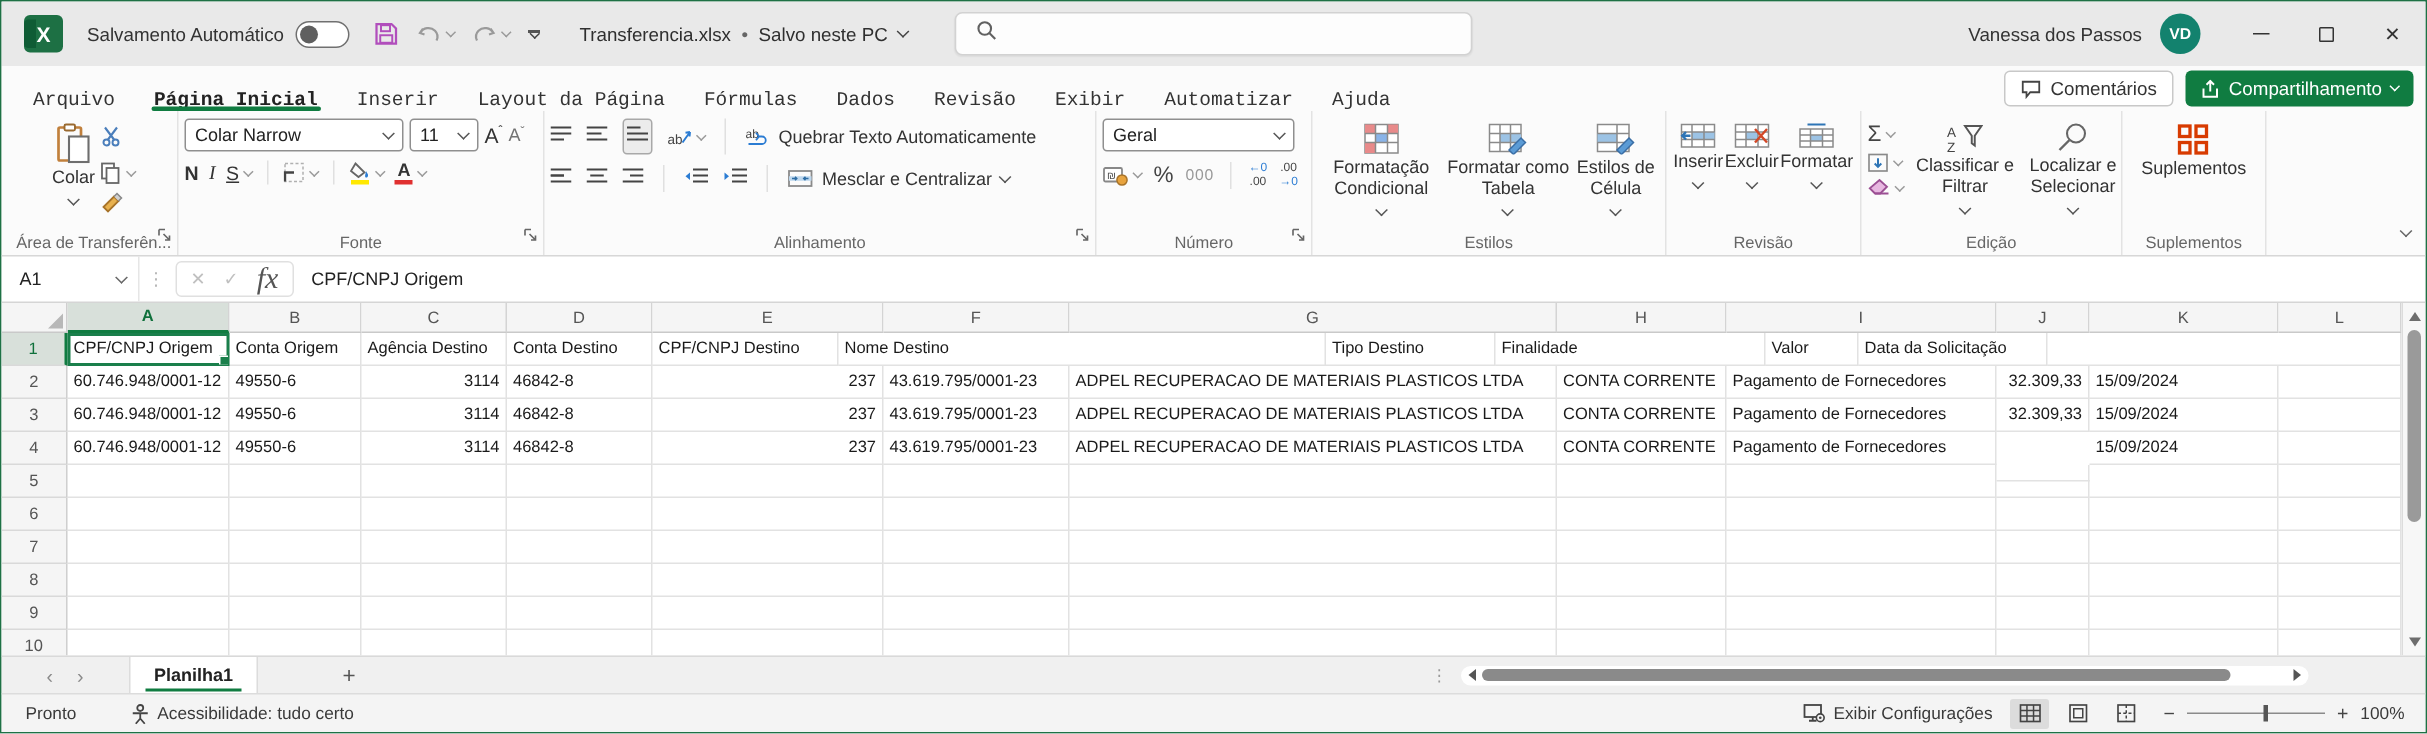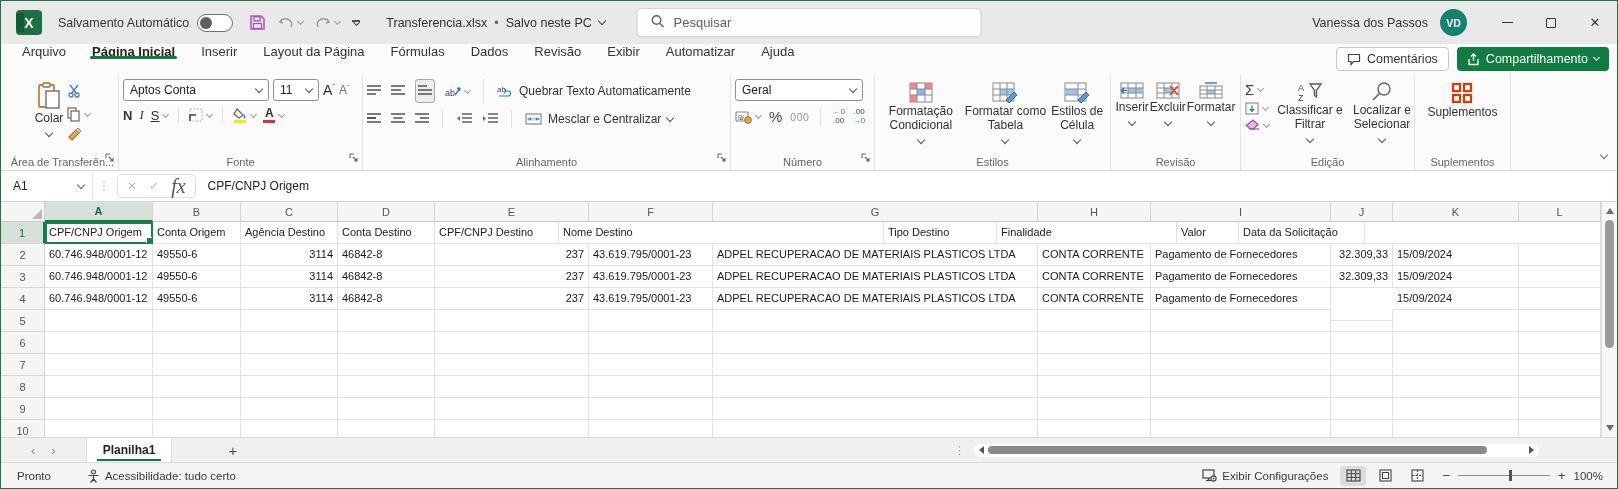--- a/index.html
+++ b/index.html
@@ -29,21 +29,21 @@
   .tb-right{ margin-left:auto; display:flex; align-items:center; height:100%; }
   .username{ font-size:12.5px; color:#333; margin-right:12px; }
   .avatar{ width:27px; height:27px; border-radius:50%; background:#13826e; color:#fff; font-size:10.5px; font-weight:bold; display:flex; align-items:center; justify-content:center; margin-right:18px; }
   .winbtn{ width:44px; height:43px; display:flex; align-items:center; justify-content:center; color:#333; }
   .win-min{ width:11px; height:1.4px; background:#333; }
   .win-max{ width:10px; height:10px; border:1.4px solid #333; border-radius:1px; }
   .win-close{ font-size:13px; }
 
   
   .tabrow{ height:30px; background:#fbfbfb; display:flex; align-items:center; padding-left:8px; flex:0 0 auto; }
-  .rtabs{ display:flex; height:100%; align-items:flex-start; }
+  .rtabs{ display:flex; height:100%; align-items:flex-end;font-family:Liberation Mono, monospace; }
   .rtab{ padding:0 13px; font-size:13px; color:#333; display:flex; align-items:center; position:relative; }
   .rtab.active{ font-weight:bold; color:#222; }
   .rtab.active::after{ content:""; position:absolute; left:11px; right:11px; bottom:0; height:3px; background:#107c41; border-radius:2px; }
   .tab-actions{ margin-left:auto; display:flex; align-items:center; gap:8px; margin-right:8px; }
   .btn-comments{ height:24px; display:flex; align-items:center; gap:6px; border:1px solid #c8c8c8; border-radius:4px; background:#fff; padding:0 10px; font-size:12.5px; color:#333; }
   .btn-share{ height:24px; display:flex; align-items:center; gap:6px; border-radius:4px; background:#107c41; padding:0 10px; font-size:12.5px; color:#fff; }
   .btn-share .chev{ color:#fff; width:5px; height:5px; }
 
   
   .ribbon{ height:97px; background:#fbfbfb; border-bottom:1px solid #d7d7d7; display:flex; padding-left:6px; position:relative; flex:0 0 auto; }
@@ -167,21 +167,20 @@
       <span>Salvo neste PC</span>
       <span class="chev dark"></span>
     </div>
     <div class="searchbox">
       <span>
         <svg width="14" height="14" viewBox="0 0 14 14">
             <circle cx="6" cy="6" r="4.2" fill="none" stroke="#616161" stroke-width="1.4"></circle>
             <line x1="9.2" y1="9.2" x2="13" y2="13" stroke="#616161" stroke-width="1.4"></line>
           </svg>
       </span>
-      <input type="text" readonly="" placeholder="Pesquisar" style="">
     </div>
     <div class="tb-right">
       <span class="username">Vanessa dos Passos</span>
       <div class="avatar">VD</div>
       <div class="winbtn">
           <span class="win-min"></span>
         </div>
       <div class="winbtn">
           <span class="win-max"></span>
         </div>
@@ -259,21 +258,21 @@
       <span class="launcher">
         <svg width="9" height="9" viewBox="0 0 9 9">
             <path d="M1 1 H5 M1 1 V5 M4 4 L8 8 M8 5 V8 H5" fill="none" stroke="#666" stroke-width="1.1"></path>
           </svg>
       </span>
     </div>
 
     <div class="rgroup" style="width:244px; flex-direction:column; gap:6px;">
       <div class="minirow" style="gap:4px;">
         <div class="sel-like" style="width:146px;">
-          <span>Aptos Conta</span>
+          <span>Colar Narrow</span>
             <span class="chev" style="color:#555;"></span>
         </div>
         <div class="sel-like" style="width:46px;">
           <span>11</span>
             <span class="chev" style="color:#555;"></span>
         </div>
         <span style="font-size:14px;color:#333;">A<span style="font-size:8px;vertical-align:top;">ˆ</span></span>
         <span style="font-size:12px;color:#737373;">A<span style="font-size:8px;vertical-align:top;">ˇ</span></span>
       </div>
       <div class="minirow">

